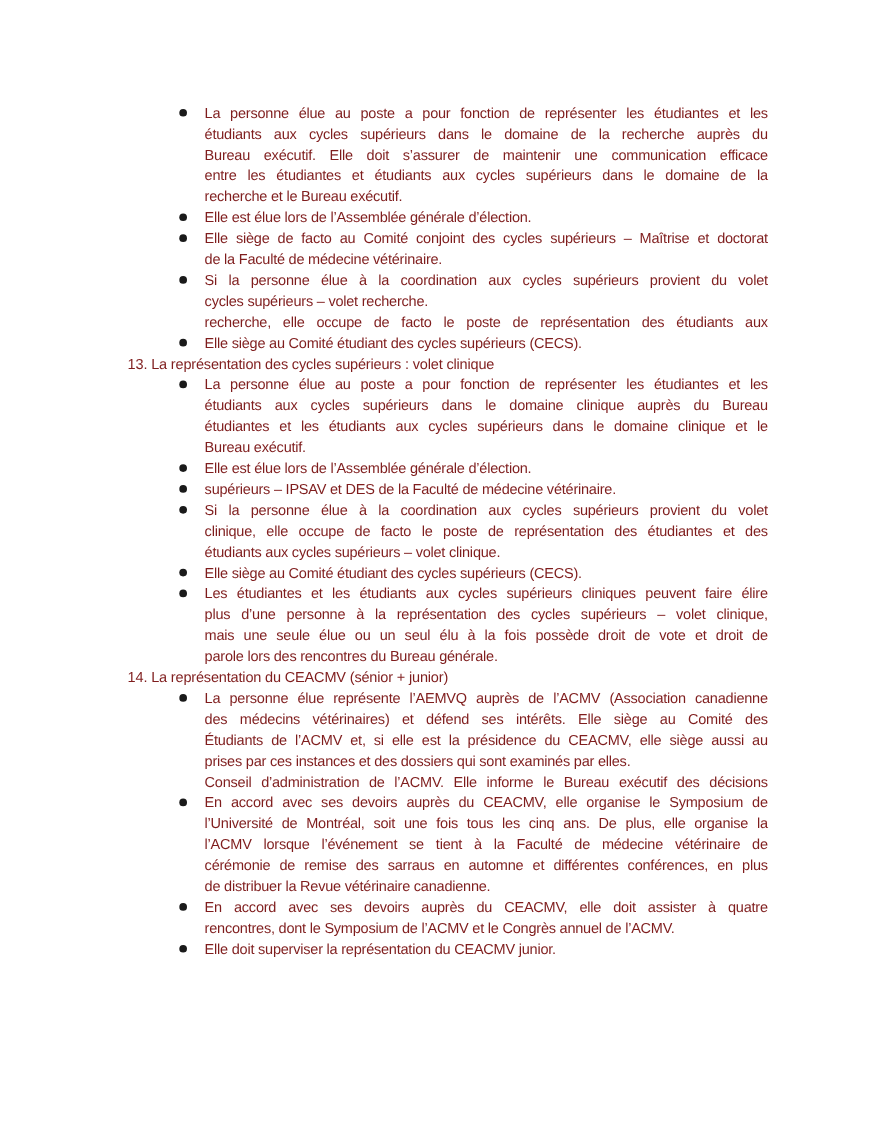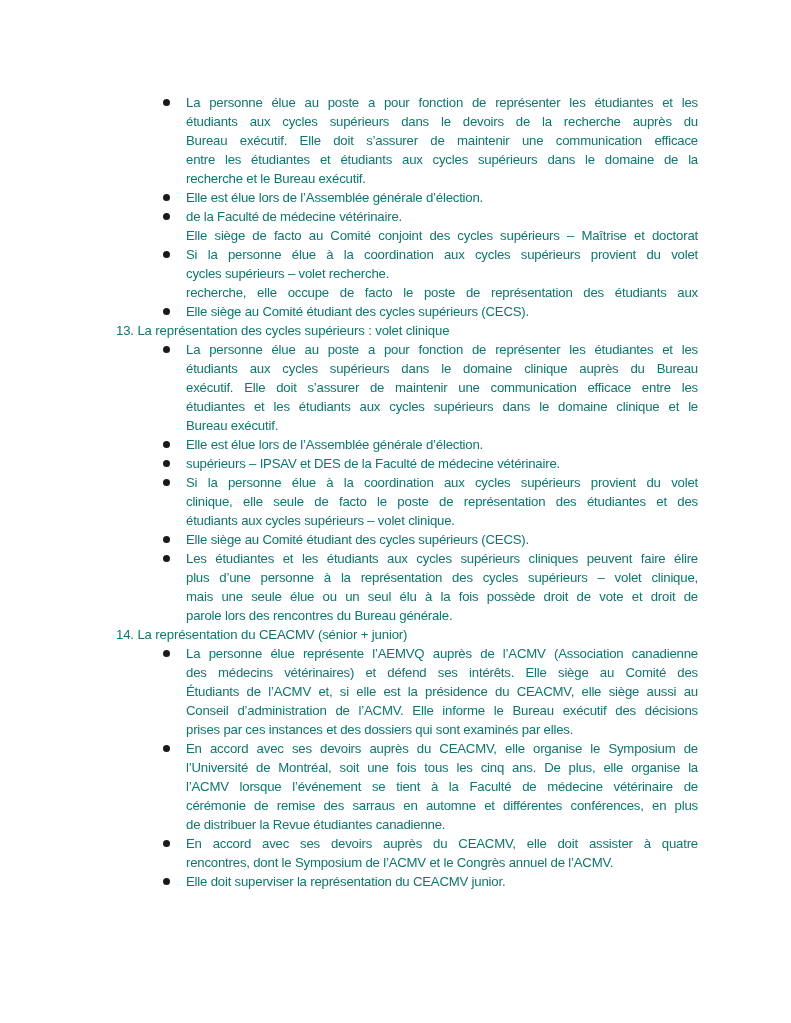--- a/index.html
+++ b/index.html
@@ -1,19 +1,19 @@
 <!DOCTYPE html>
 <html><head>
 <meta charset="utf-8">
 <style>
   html, body { margin: 0; padding: 0; background: #ffffff; }
   body { width: 791px; height: 1023px; position: relative; overflow: hidden; }
   .page {
     position: absolute; left: 0; top: 0; width: 791px; height: 746px;
-    font-family: "Liberation Sans", sans-serif; font-size: 13.2px; color: #0f766e;
+    font-family: "Liberation Sans", sans-serif; font-size: 13.2px; color: #7f1d1d;
   }
   .content { position: absolute; top: 93px; left: 116px; width: 582px; }
   .heading {
     height: 19px; line-height: 19px; font-weight: normal; white-space: nowrap;
     letter-spacing: -0.15px;
   }
   .item { position: relative; padding-left: 70px; }
   .bullet {
     position: absolute; left: 47px; top: 6px; width: 7px; height: 7px;
     border-radius: 50%; background: #1a1a1a;
@@ -26,67 +26,66 @@
 </style>
 </head>
 <body>
 
 <div class="page">
   <div class="content" id="content">
       <div>
         <div class="item">
           <span class="bullet"></span>
           <div class="line">La personne élue au poste a pour fonction de représenter les étudiantes et les</div>
-          <div class="line">étudiants aux cycles supérieurs dans le devoirs de la recherche auprès du</div>
+          <div class="line">étudiants aux cycles supérieurs dans le domaine de la recherche auprès du</div>
           <div class="line">Bureau exécutif. Elle doit s’assurer de maintenir une communication efficace</div>
           <div class="line">entre les étudiantes et étudiants aux cycles supérieurs dans le domaine de la</div>
           <div class="line last">recherche et le Bureau exécutif.</div>
         </div>
         <div class="item">
           <span class="bullet"></span>
           <div class="line last">Elle est élue lors de l’Assemblée générale d’élection.</div>
         </div>
         <div class="item">
           <span class="bullet"></span>
+          <div class="line">Elle siège de facto au Comité conjoint des cycles supérieurs – Maîtrise et doctorat</div>
           <div class="line last">de la Faculté de médecine vétérinaire.</div>
-          <div class="line">Elle siège de facto au Comité conjoint des cycles supérieurs – Maîtrise et doctorat</div>
         </div>
         <div class="item">
           <span class="bullet"></span>
           <div class="line">Si la personne élue à la coordination aux cycles supérieurs provient du volet</div>
           <div class="line last">cycles supérieurs – volet recherche.</div>
           <div class="line">recherche, elle occupe de facto le poste de représentation des étudiants aux</div>
         </div>
         <div class="item">
           <span class="bullet"></span>
           <div class="line last">Elle siège au Comité étudiant des cycles supérieurs (CECS).</div>
         </div>
       </div>
       <div>
         <div class="heading">13. La représentation des cycles supérieurs : volet clinique</div>
         <div class="item">
           <span class="bullet"></span>
           <div class="line">La personne élue au poste a pour fonction de représenter les étudiantes et les</div>
           <div class="line">étudiants aux cycles supérieurs dans le domaine clinique auprès du Bureau</div>
-          <div class="line">exécutif. Elle doit s’assurer de maintenir une communication efficace entre les</div>
           <div class="line">étudiantes et les étudiants aux cycles supérieurs dans le domaine clinique et le</div>
           <div class="line last">Bureau exécutif.</div>
         </div>
         <div class="item">
           <span class="bullet"></span>
           <div class="line last">Elle est élue lors de l’Assemblée générale d’élection.</div>
         </div>
         <div class="item">
           <span class="bullet"></span>
           <div class="line last">supérieurs – IPSAV et DES de la Faculté de médecine vétérinaire.</div>
         </div>
         <div class="item">
           <span class="bullet"></span>
           <div class="line">Si la personne élue à la coordination aux cycles supérieurs provient du volet</div>
-          <div class="line">clinique, elle seule de facto le poste de représentation des étudiantes et des</div>
+          <div class="line">clinique, elle occupe de facto le poste de représentation des étudiantes et des</div>
           <div class="line last">étudiants aux cycles supérieurs – volet clinique.</div>
         </div>
         <div class="item">
           <span class="bullet"></span>
           <div class="line last">Elle siège au Comité étudiant des cycles supérieurs (CECS).</div>
         </div>
         <div class="item">
           <span class="bullet"></span>
           <div class="line">Les étudiantes et les étudiants aux cycles supérieurs cliniques peuvent faire élire</div>
           <div class="line">plus d’une personne à la représentation des cycles supérieurs – volet clinique,</div>
@@ -94,30 +93,30 @@
           <div class="line last">parole lors des rencontres du Bureau générale.</div>
         </div>
       </div>
       <div>
         <div class="heading">14. La représentation du CEACMV (sénior + junior)</div>
         <div class="item">
           <span class="bullet"></span>
           <div class="line">La personne élue représente l’AEMVQ auprès de l’ACMV (Association canadienne</div>
           <div class="line">des médecins vétérinaires) et défend ses intérêts. Elle siège au Comité des</div>
           <div class="line">Étudiants de l’ACMV et, si elle est la présidence du CEACMV, elle siège aussi au</div>
+          <div class="line last">prises par ces instances et des dossiers qui sont examinés par elles.</div>
           <div class="line">Conseil d’administration de l’ACMV. Elle informe le Bureau exécutif des décisions</div>
-          <div class="line last">prises par ces instances et des dossiers qui sont examinés par elles.</div>
         </div>
         <div class="item">
           <span class="bullet"></span>
           <div class="line">En accord avec ses devoirs auprès du CEACMV, elle organise le Symposium de</div>
           <div class="line">l’Université de Montréal, soit une fois tous les cinq ans. De plus, elle organise la</div>
           <div class="line">l’ACMV lorsque l’événement se tient à la Faculté de médecine vétérinaire de</div>
           <div class="line">cérémonie de remise des sarraus en automne et différentes conférences, en plus</div>
-          <div class="line last">de distribuer la Revue étudiantes canadienne.</div>
+          <div class="line last">de distribuer la Revue vétérinaire canadienne.</div>
         </div>
         <div class="item">
           <span class="bullet"></span>
           <div class="line">En accord avec ses devoirs auprès du CEACMV, elle doit assister à quatre</div>
           <div class="line last">rencontres, dont le Symposium de l’ACMV et le Congrès annuel de l’ACMV.</div>
         </div>
         <div class="item">
           <span class="bullet"></span>
           <div class="line last">Elle doit superviser la représentation du CEACMV junior.</div>
         </div>

